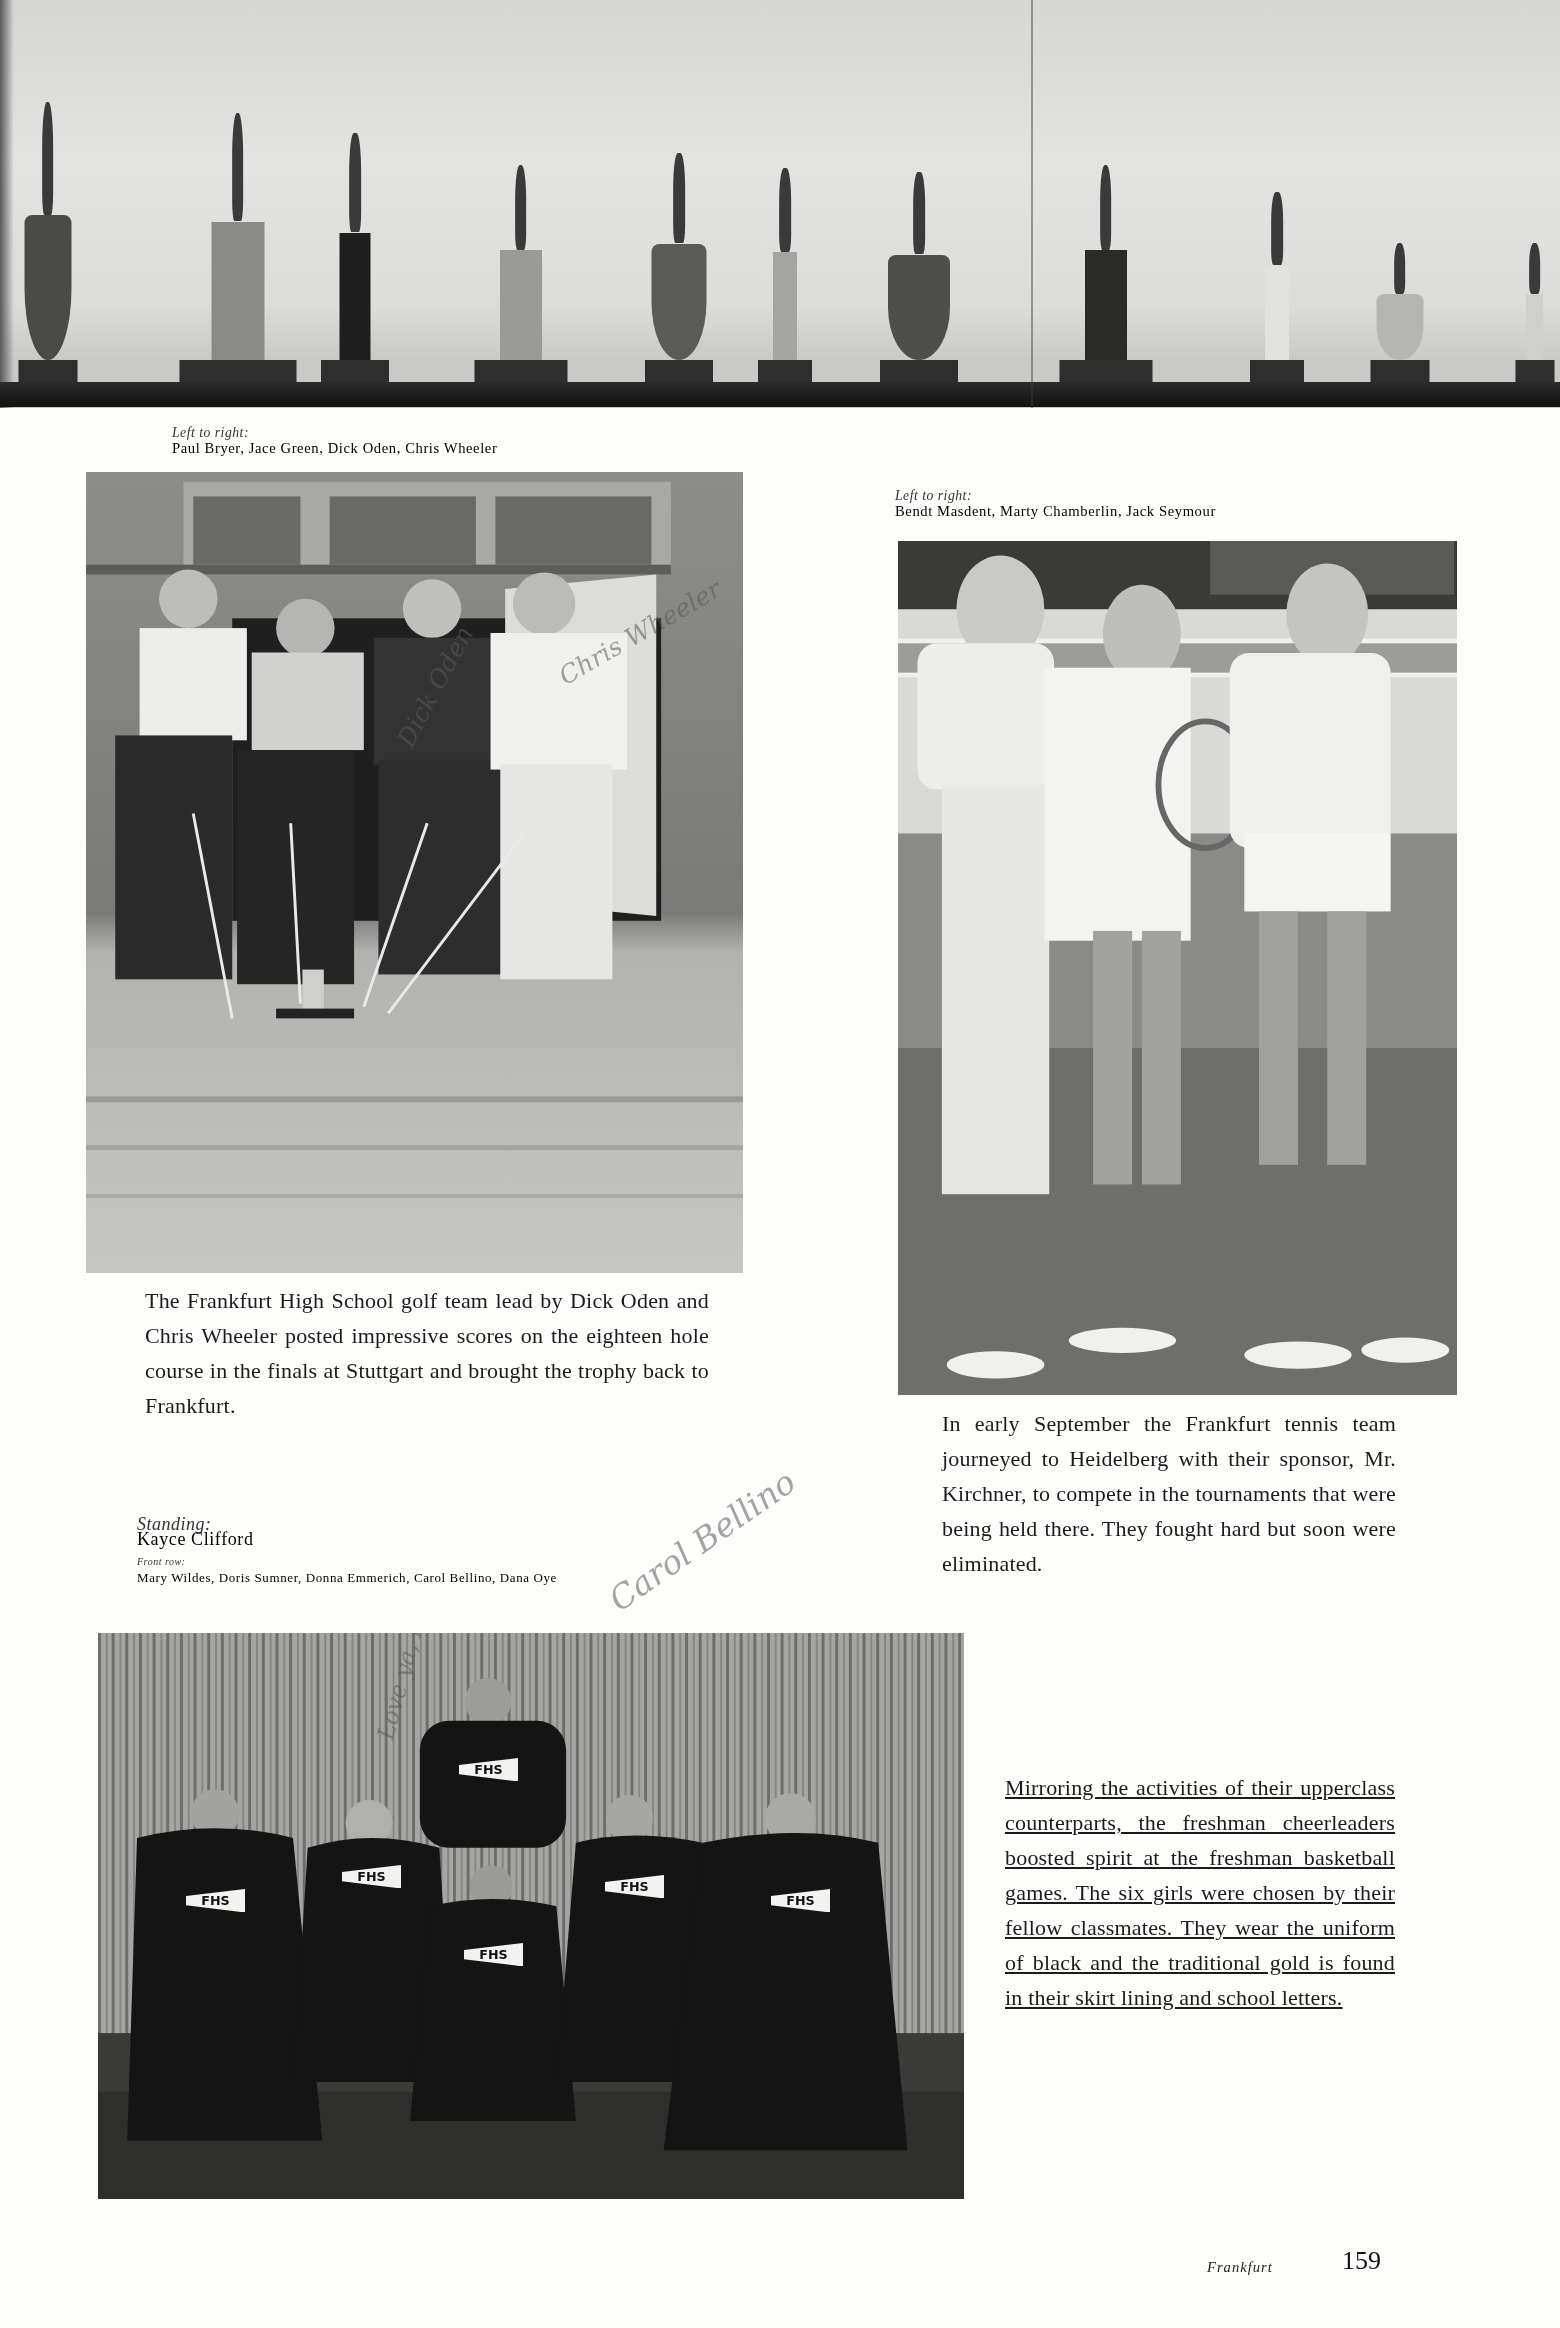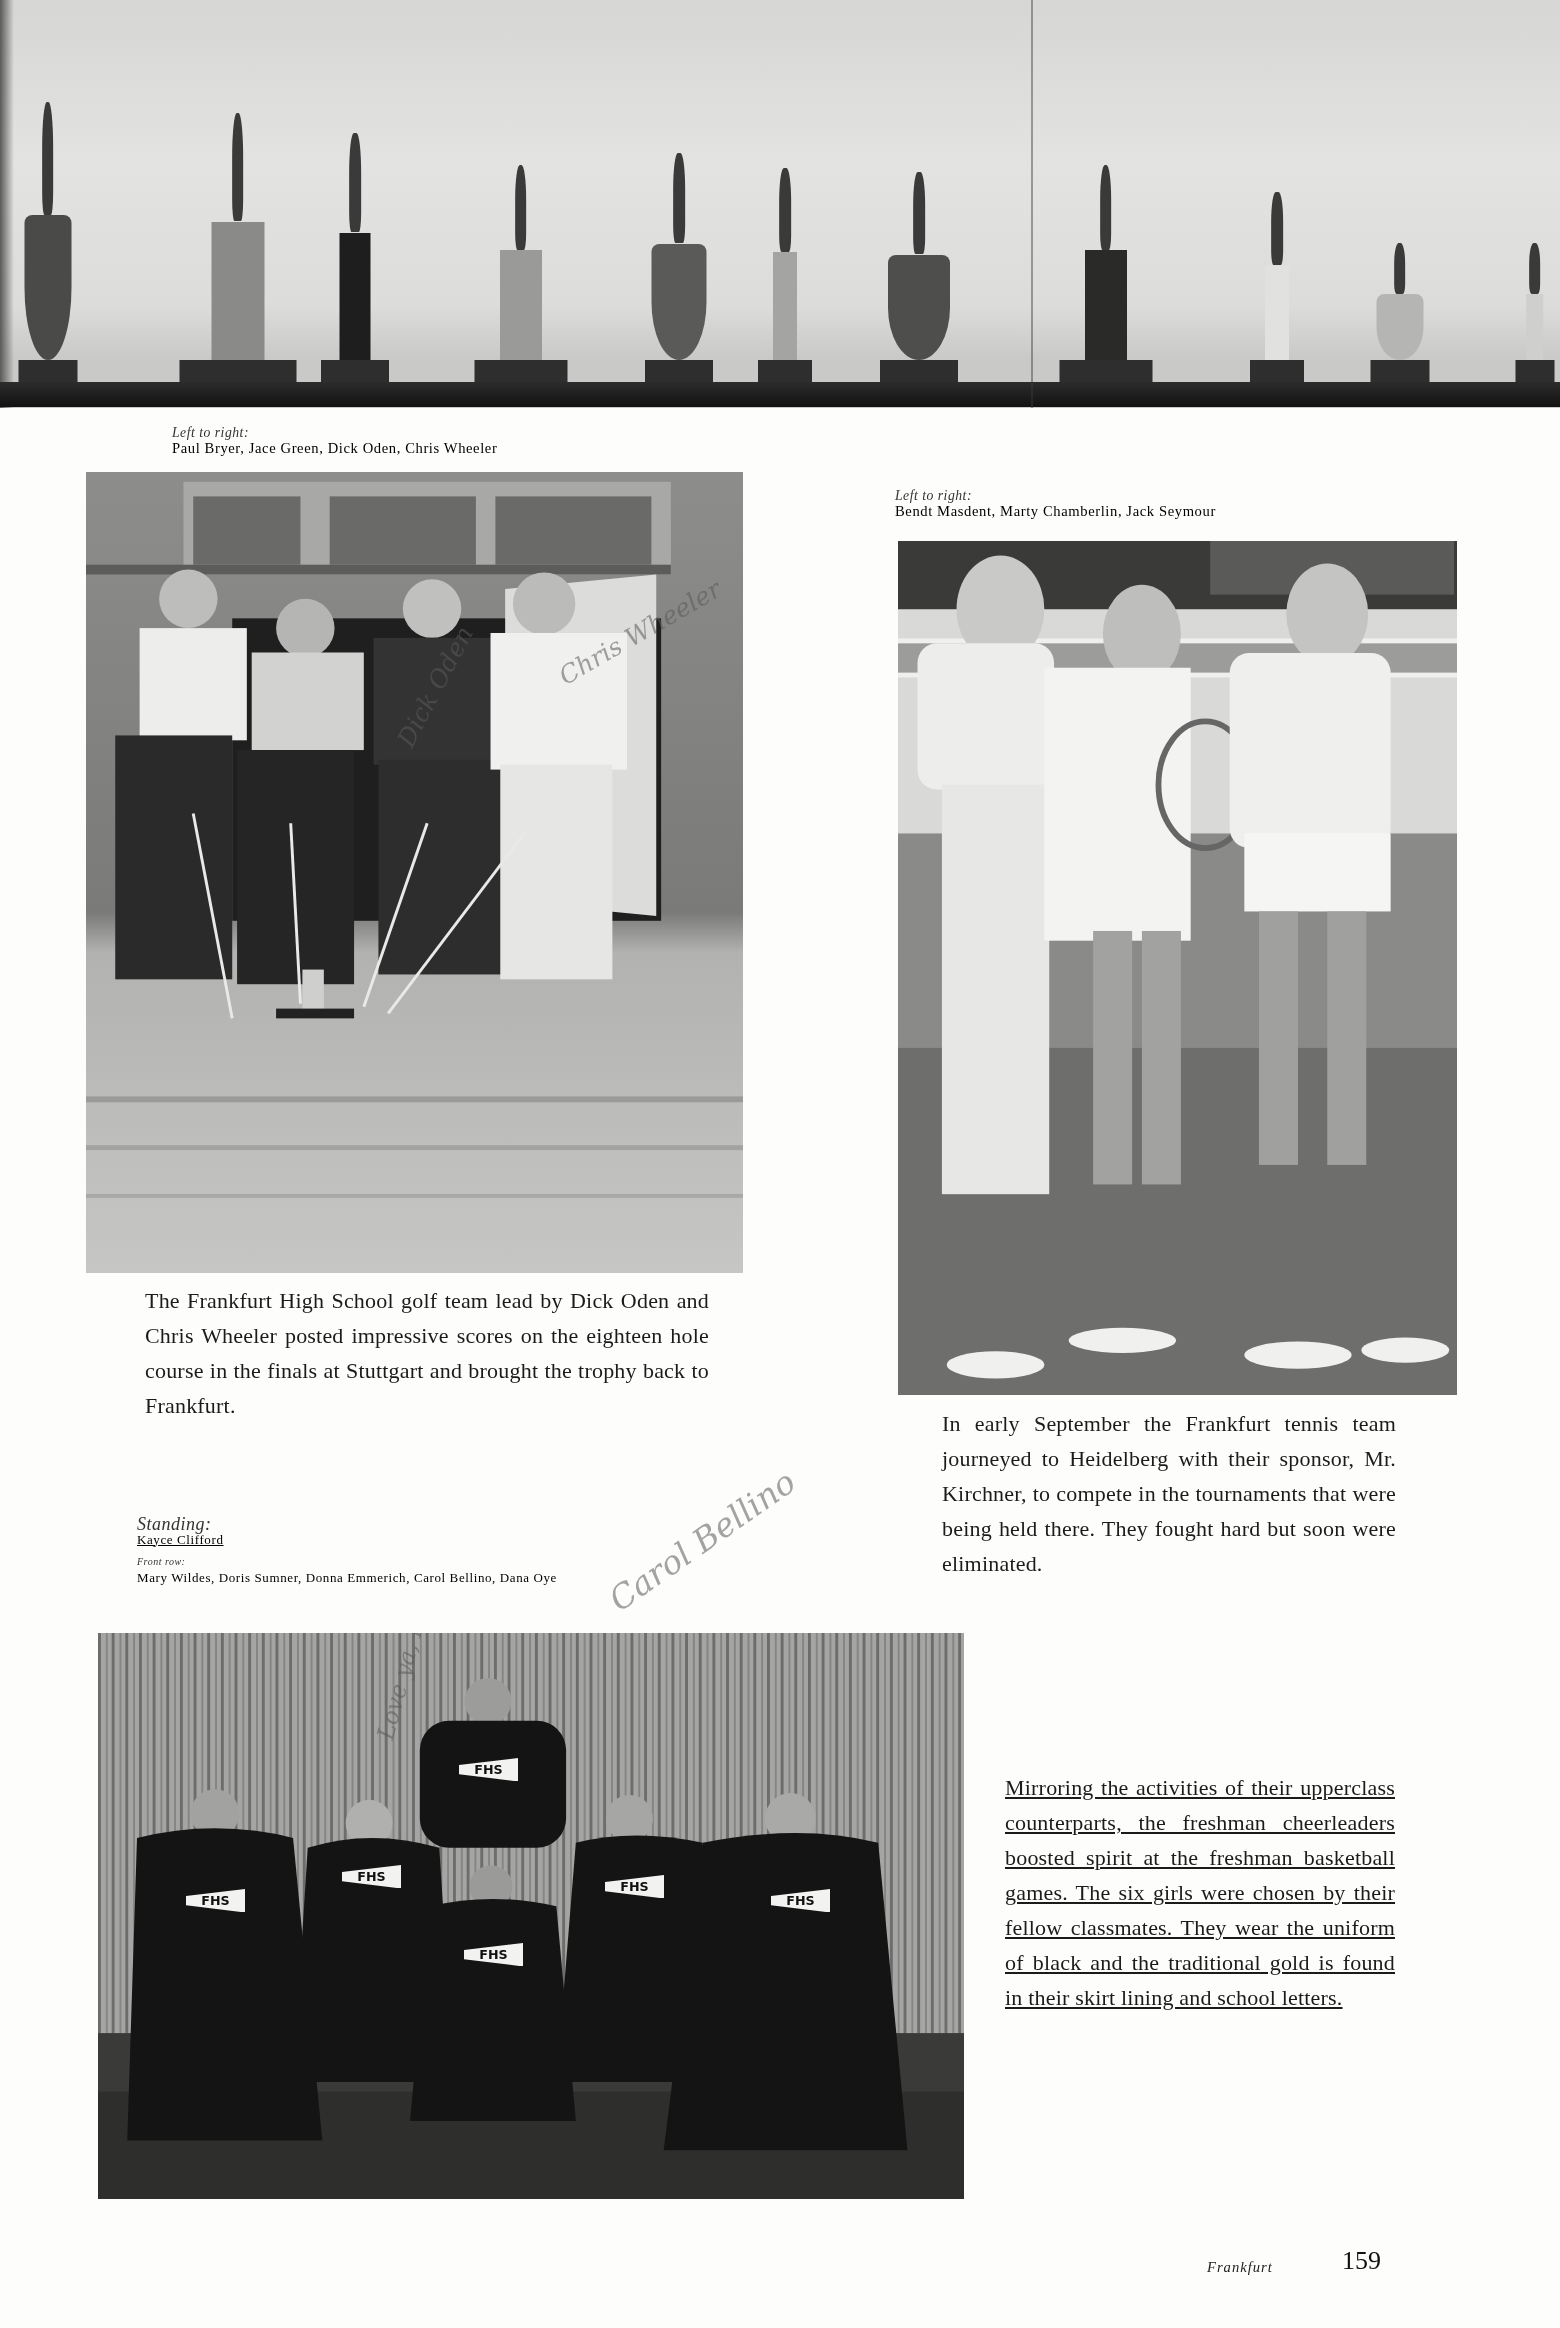--- a/index.html
+++ b/index.html
@@ -232,21 +232,21 @@
     <ellipse cx="520" cy="830" rx="45" ry="13" fill="#f0f0ee"></ellipse>
   </svg>
 </div>
 
 <div class="abs body-text" style="left:942px; top:1406px; width:454px;">
   <p>In early September the Frankfurt tennis team journeyed to Heidelberg with their sponsor, Mr. Kirchner, to compete in the tournaments that were being held there. They fought hard but soon were eliminated.</p>
 </div>
 
 <div class="abs" style="left:137px; top:1517px;">
   <div class="caption-label" style="font-size:18px;">Standing:</div>
-  <div class="caption-names" style="font-size:13px;text-decoration:underline;">Kayce Clifford</div>
+  <div class="caption-names" style="font-size:18px;">Kayce Clifford</div>
   <div class="caption-label" style="font-size:10px; margin-top:7.8px;">Front row:</div>
   <div class="caption-names" style="font-size:13px;">Mary Wildes, Doris Sumner, Donna Emmerich, Carol Bellino, Dana Oye</div>
 </div>
 
 <div class="abs photo cheer-photo">
   <svg viewBox="0 0 888 580" preserveAspectRatio="none" id="cheer-svg">
     <defs>
       <pattern id="curtain" width="14" height="20" patternUnits="userSpaceOnUse">
         <rect width="14" height="20" fill="#a5a5a3"></rect>
         <rect x="0" width="3" height="20" fill="#6d6d6b"></rect>

